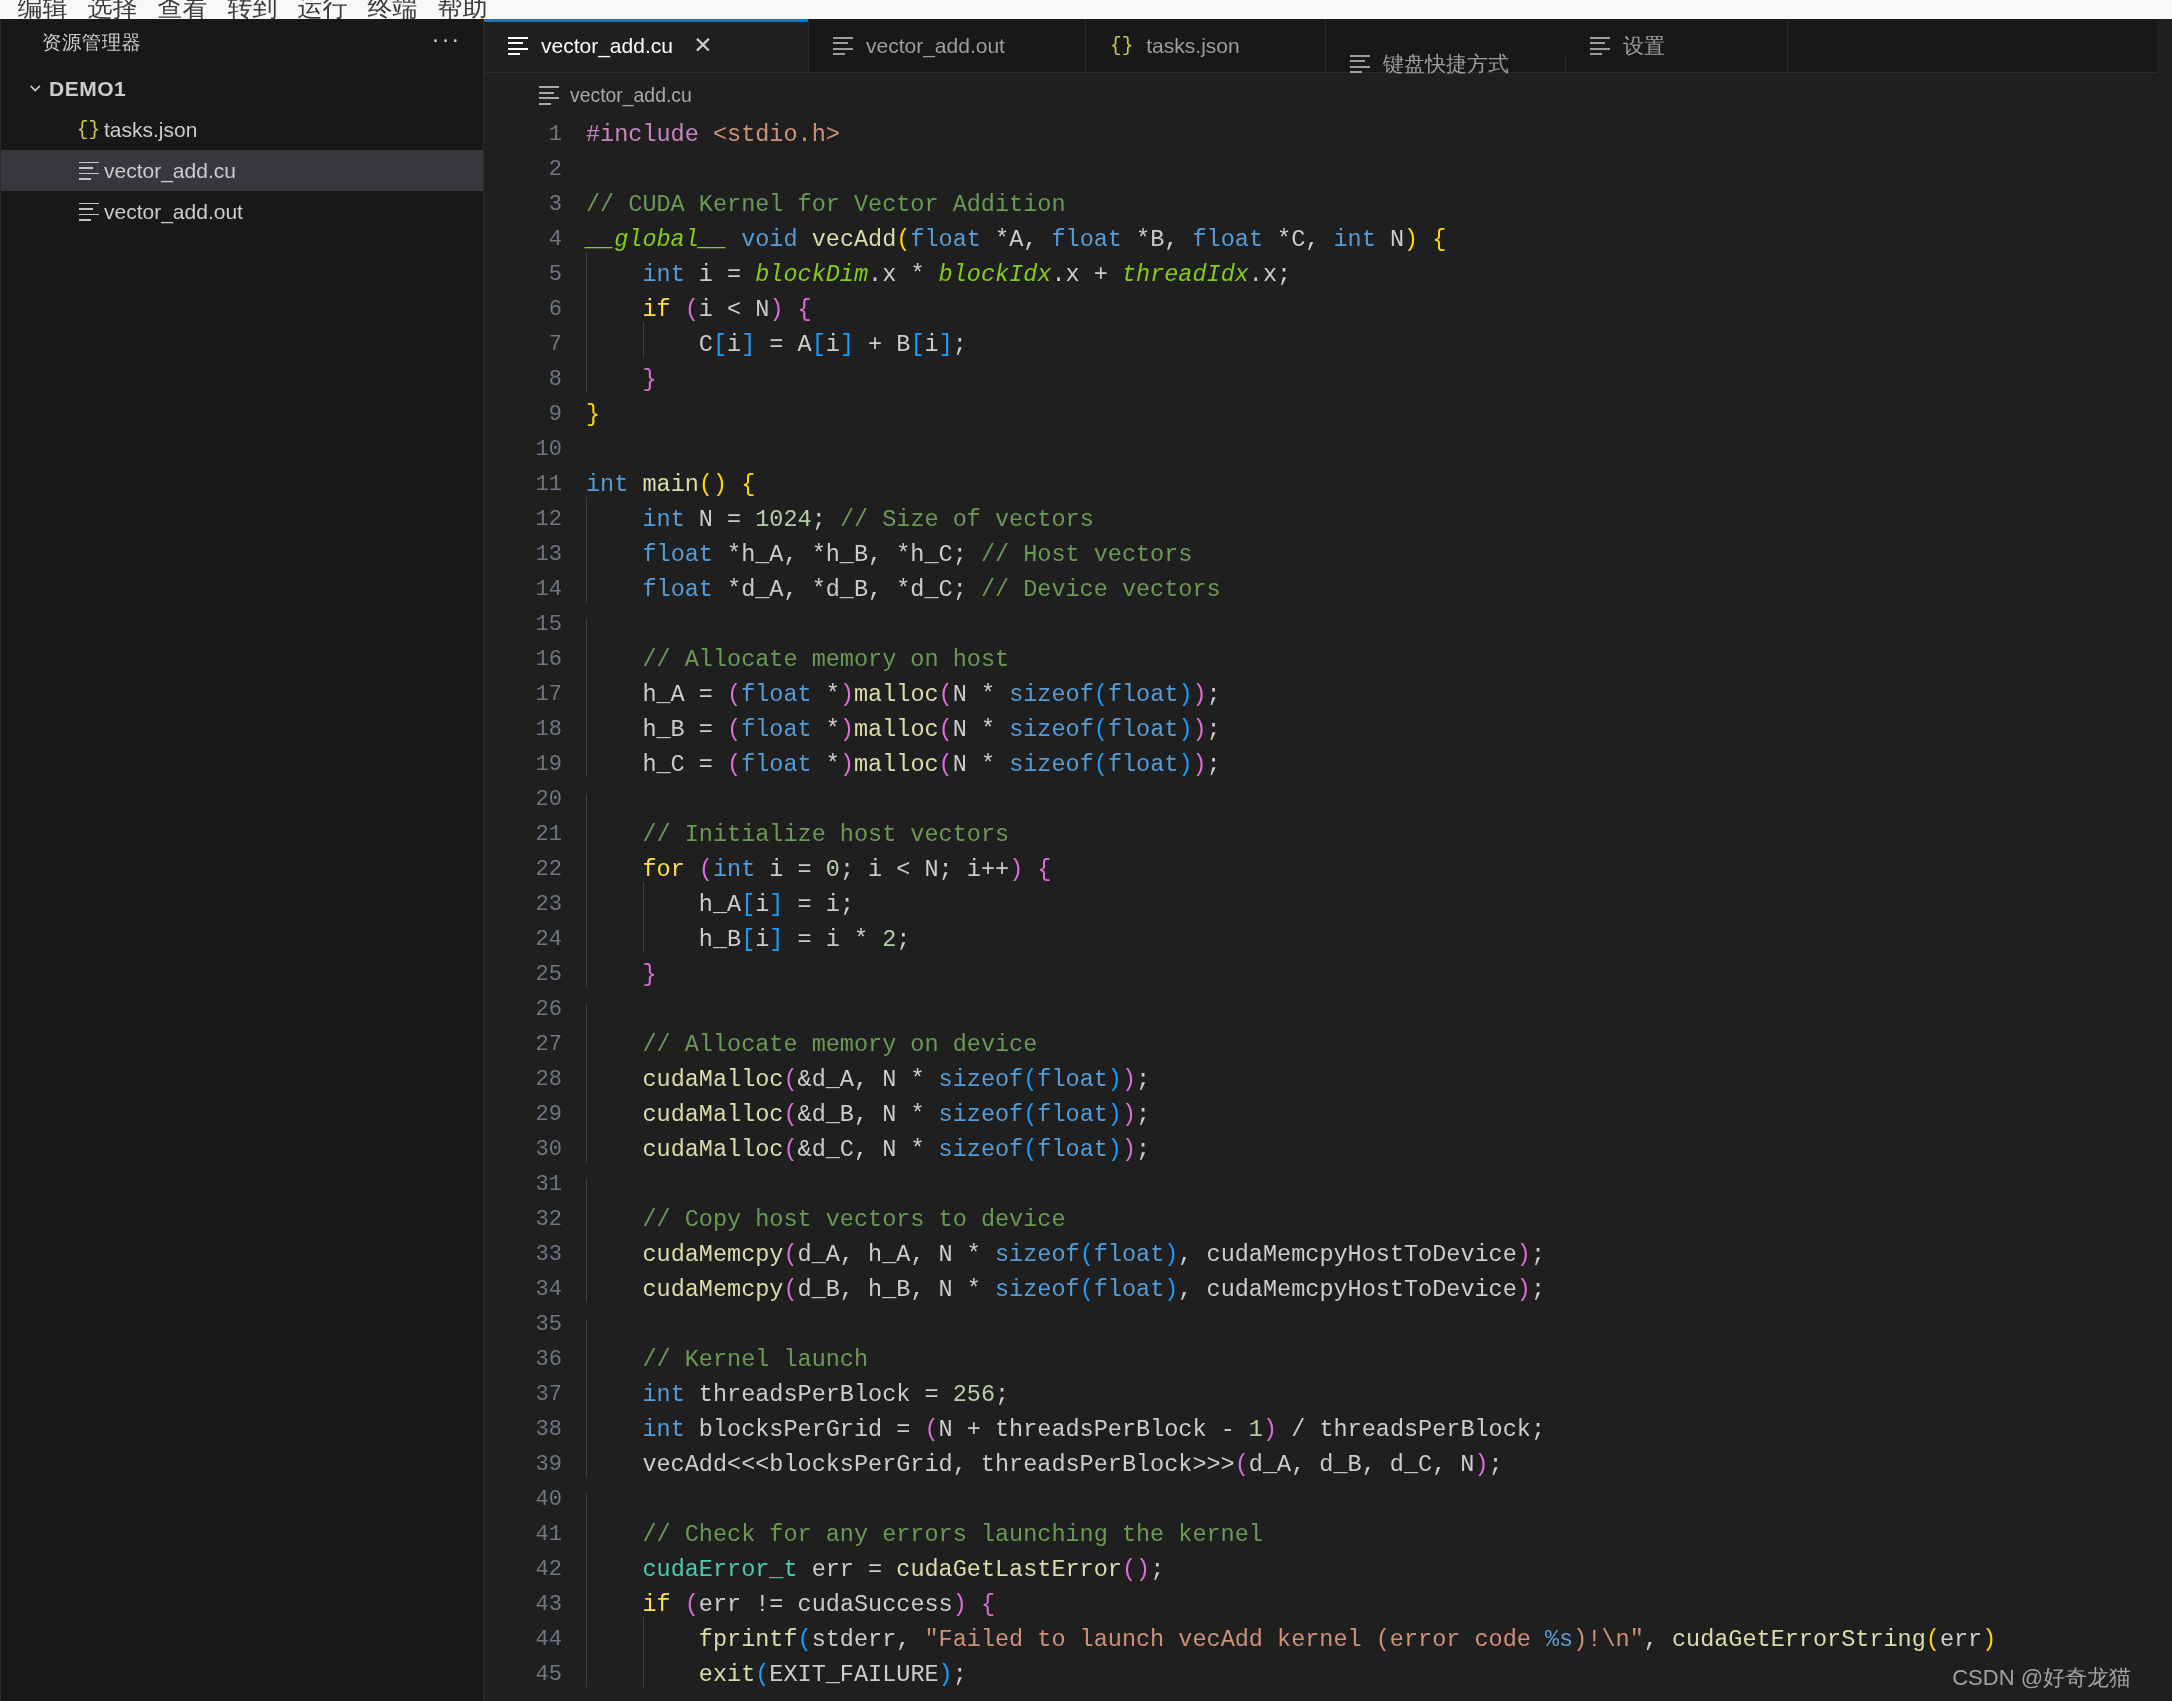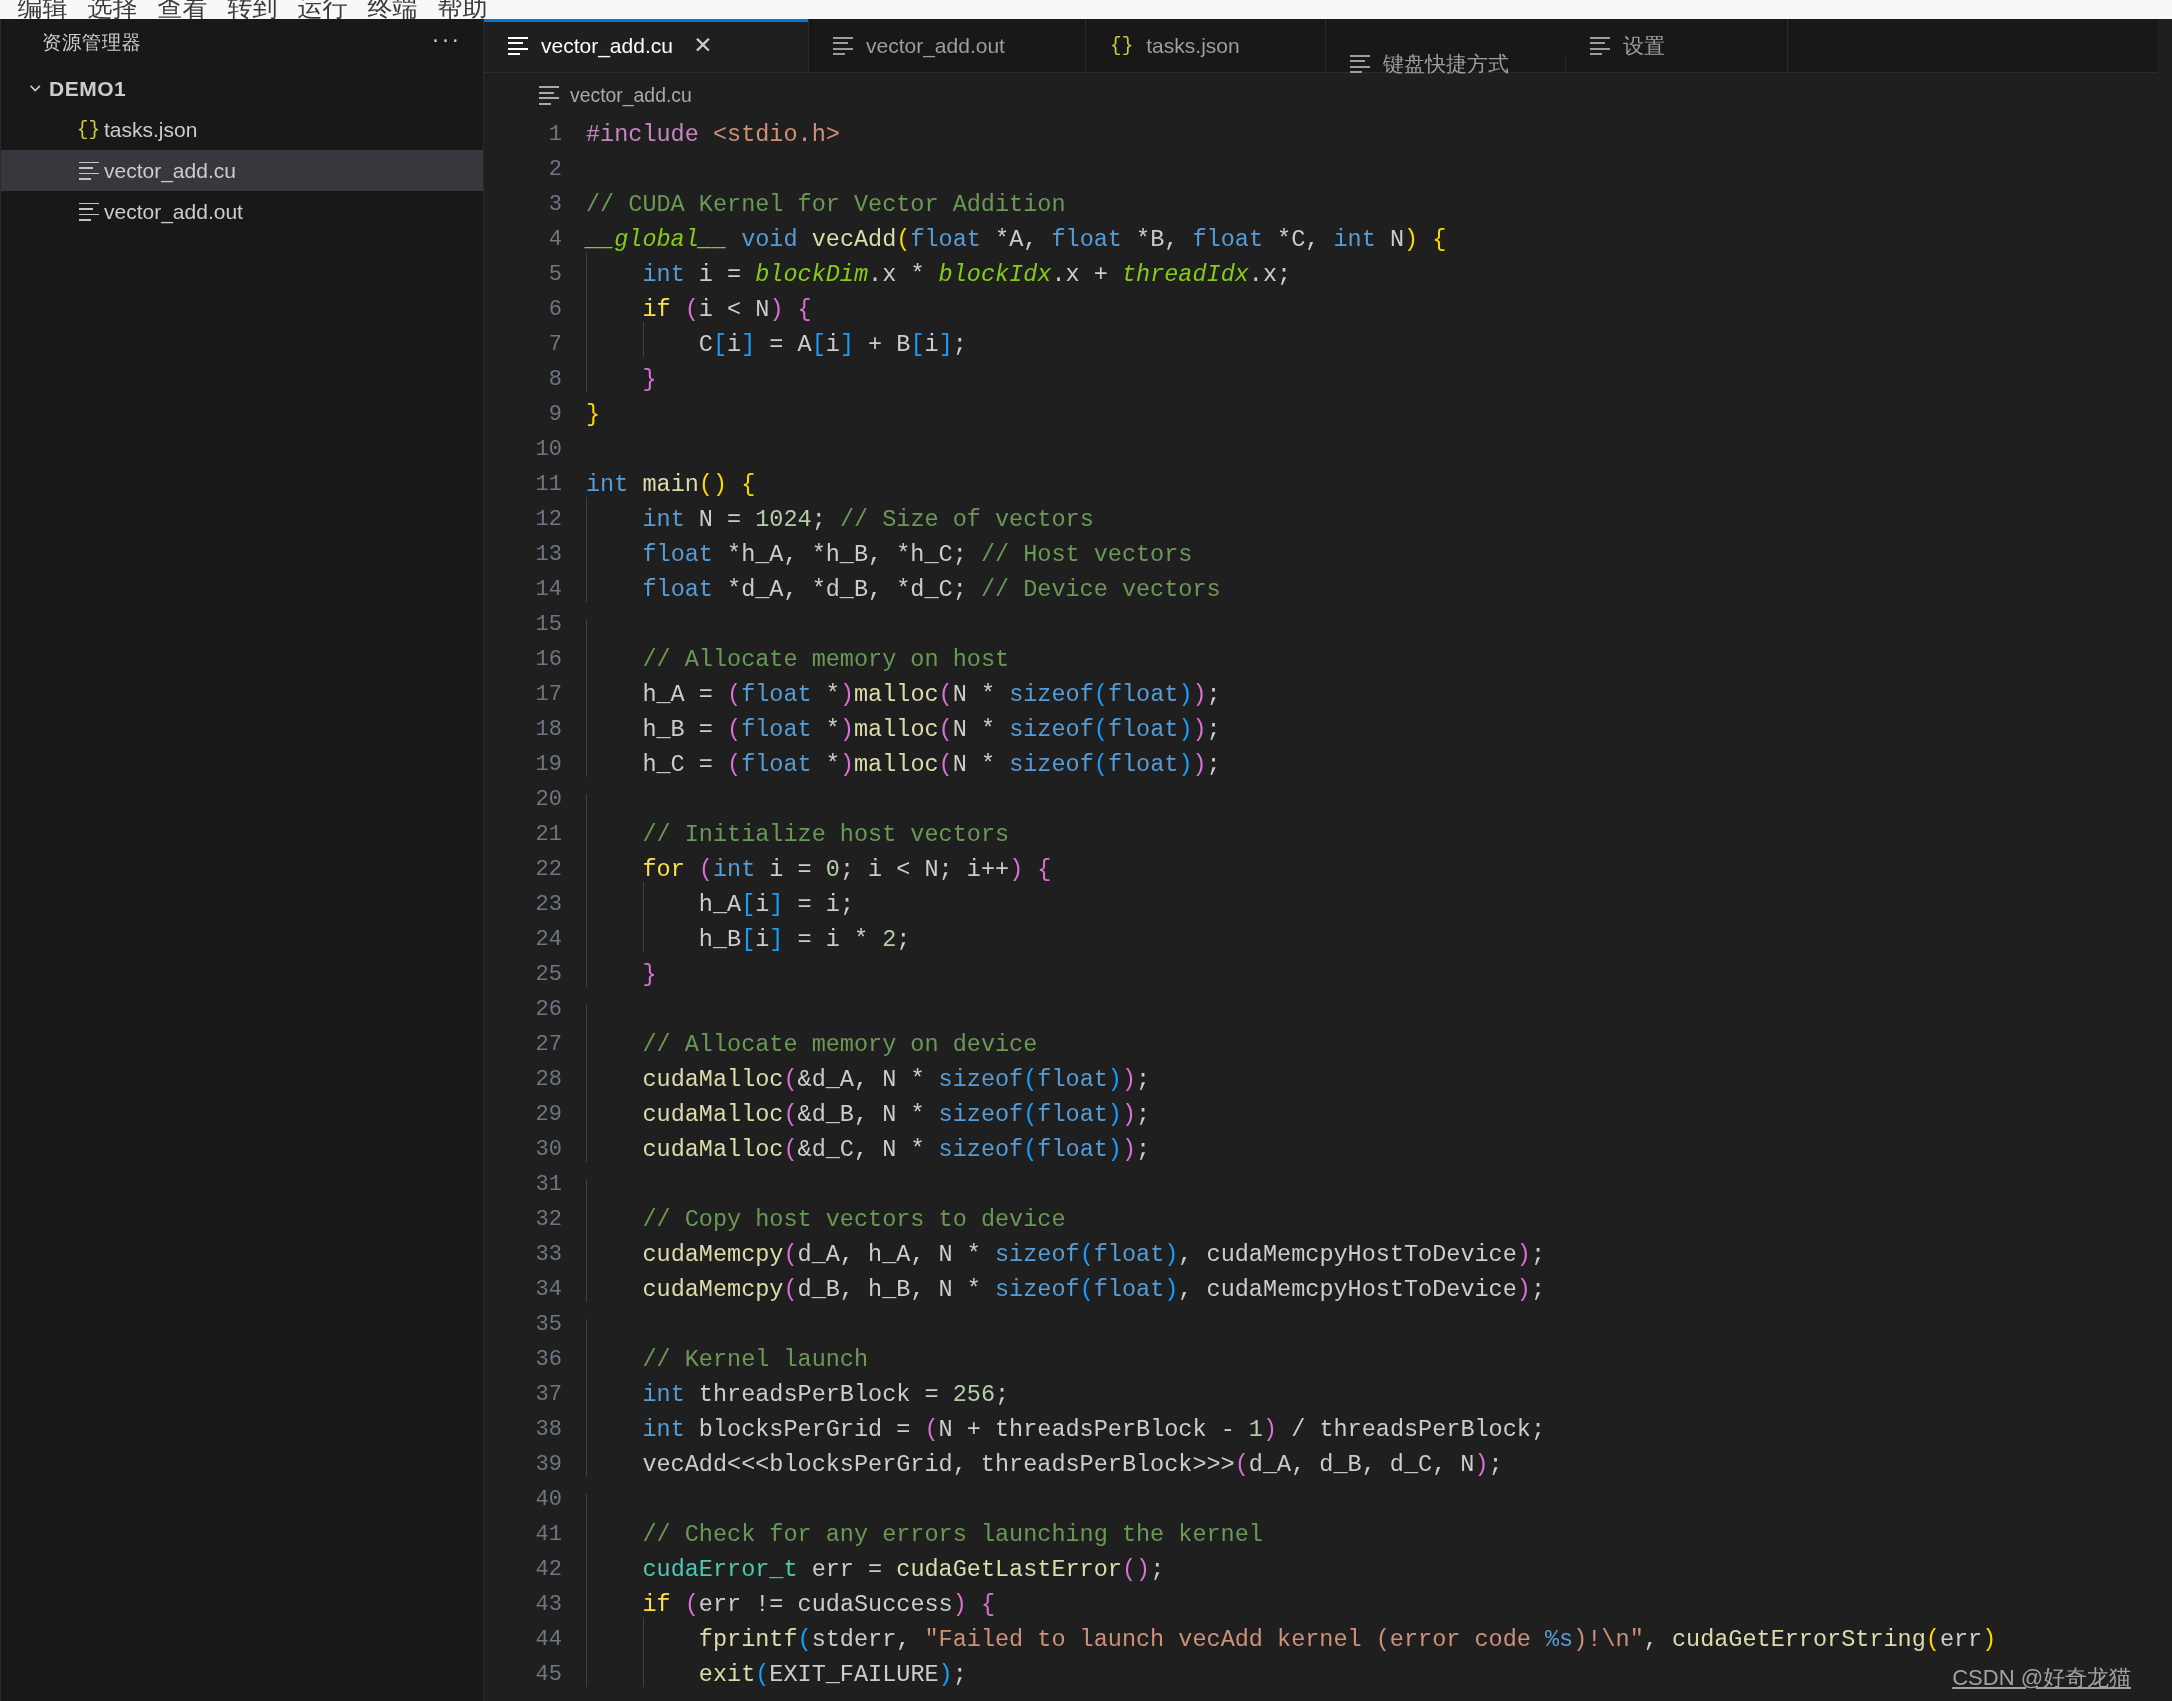--- a/index.html
+++ b/index.html
@@ -143,21 +143,21 @@
   .c-type { color: #4ec9b0; }           
   .c-pre  { color: #c586c0; }           
   .c-inc  { color: #ce9178; }           
   .b1 { color: #ffd700; }               
   .b2 { color: #da70d6; }               
   .b3 { color: #179fff; }
 
   #watermark {
     position: absolute; right: 26px; bottom: 9.2px;
     color: #b9b9b9; font-size: 22px; opacity: .85;
-    font-family: "Liberation Sans", sans-serif; pointer-events: none; text-decoration: underline;
+    font-family: "Liberation Sans", sans-serif; pointer-events: none;
   }
 </style>
 </head>
 <body>
 
 <div id="menubar">
     <span class="menu-item">编辑</span>
     <span class="menu-item">选择</span>
     <span class="menu-item">查看</span>
     <span class="menu-item">转到</span>

